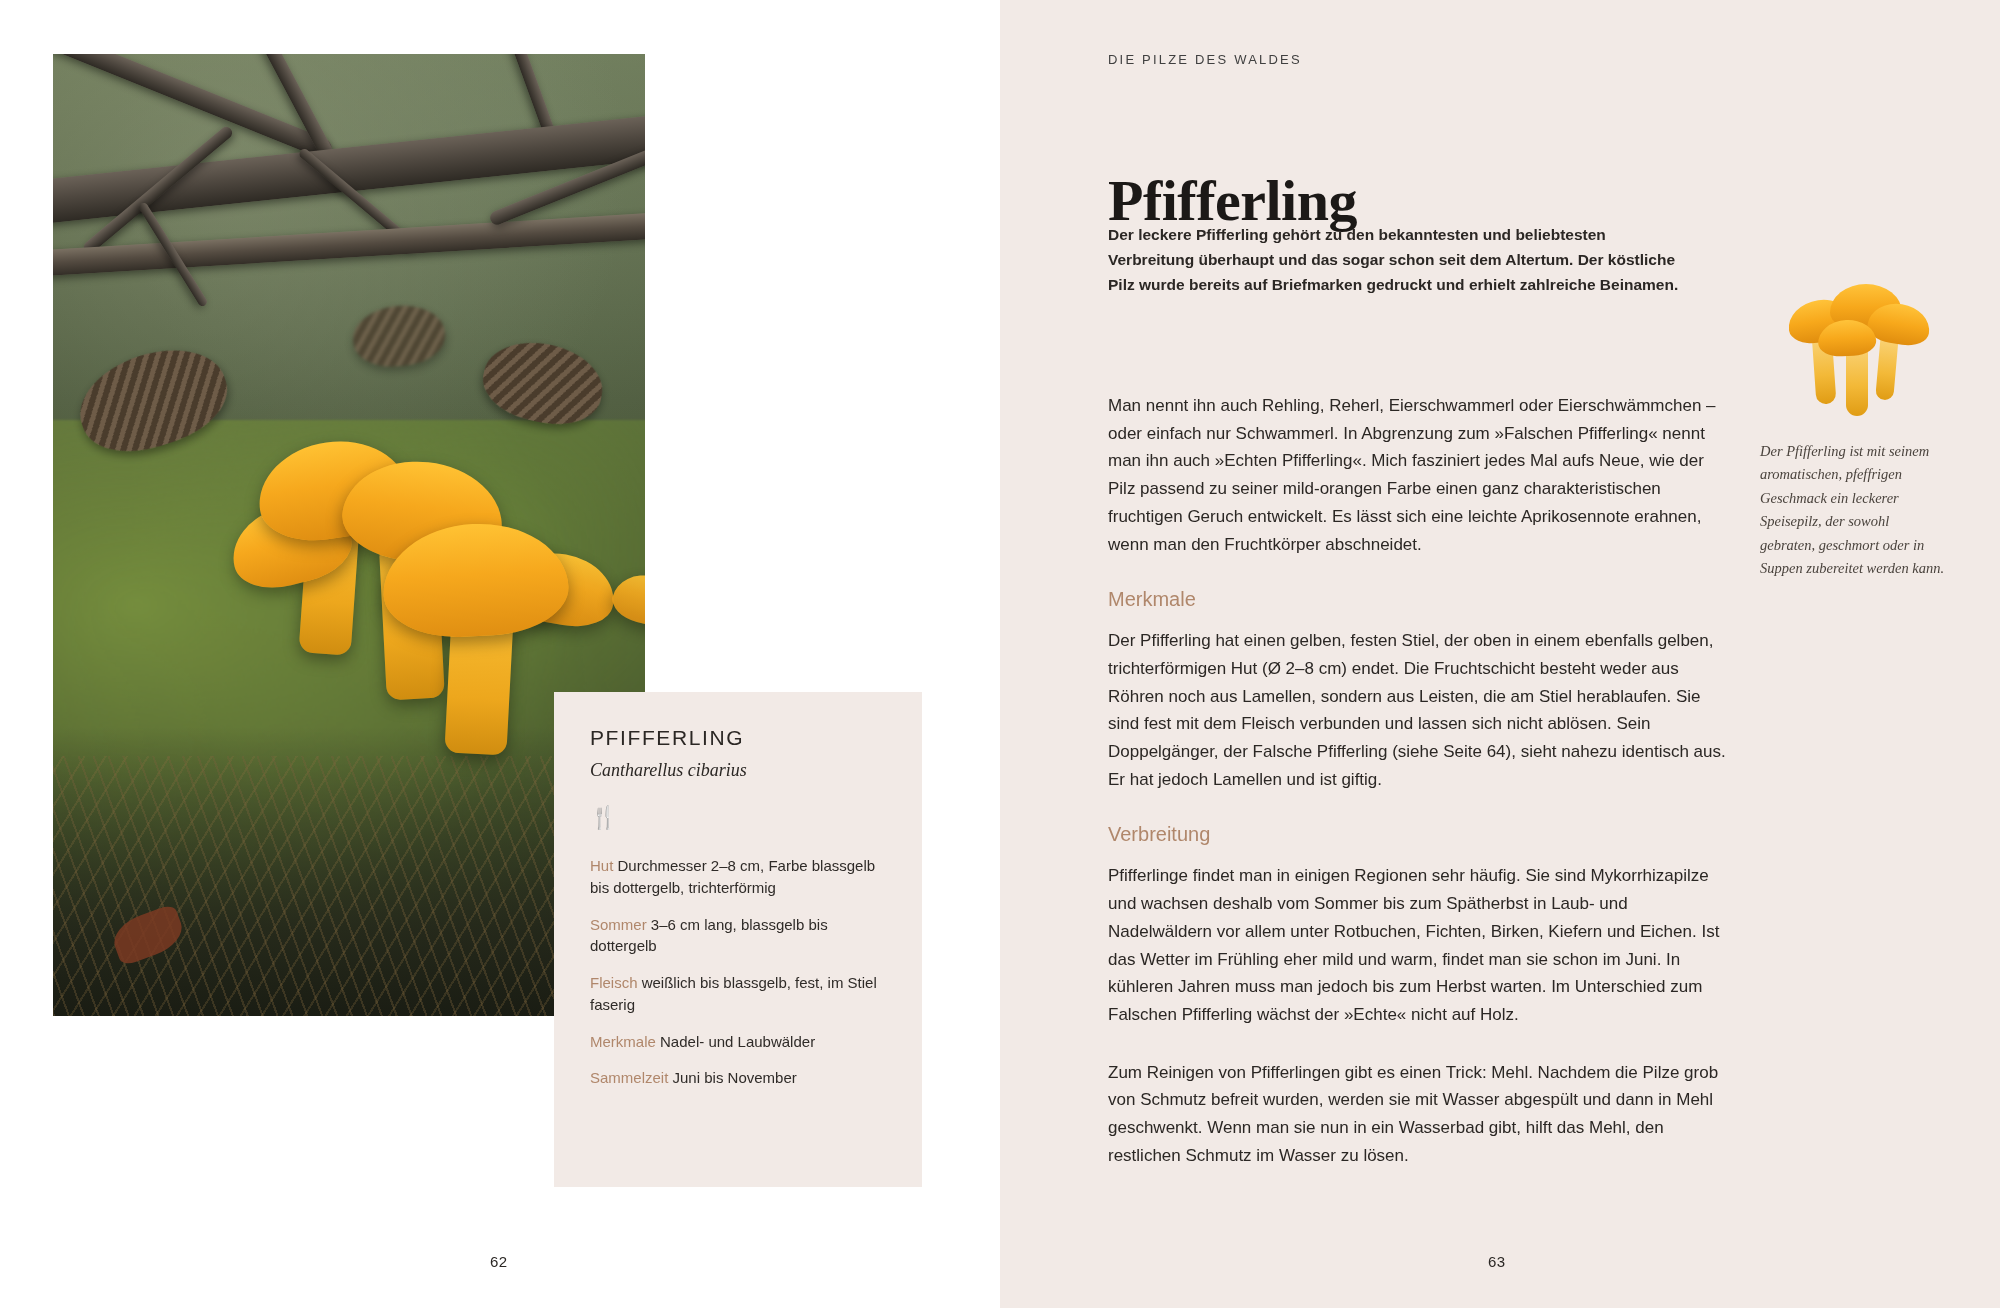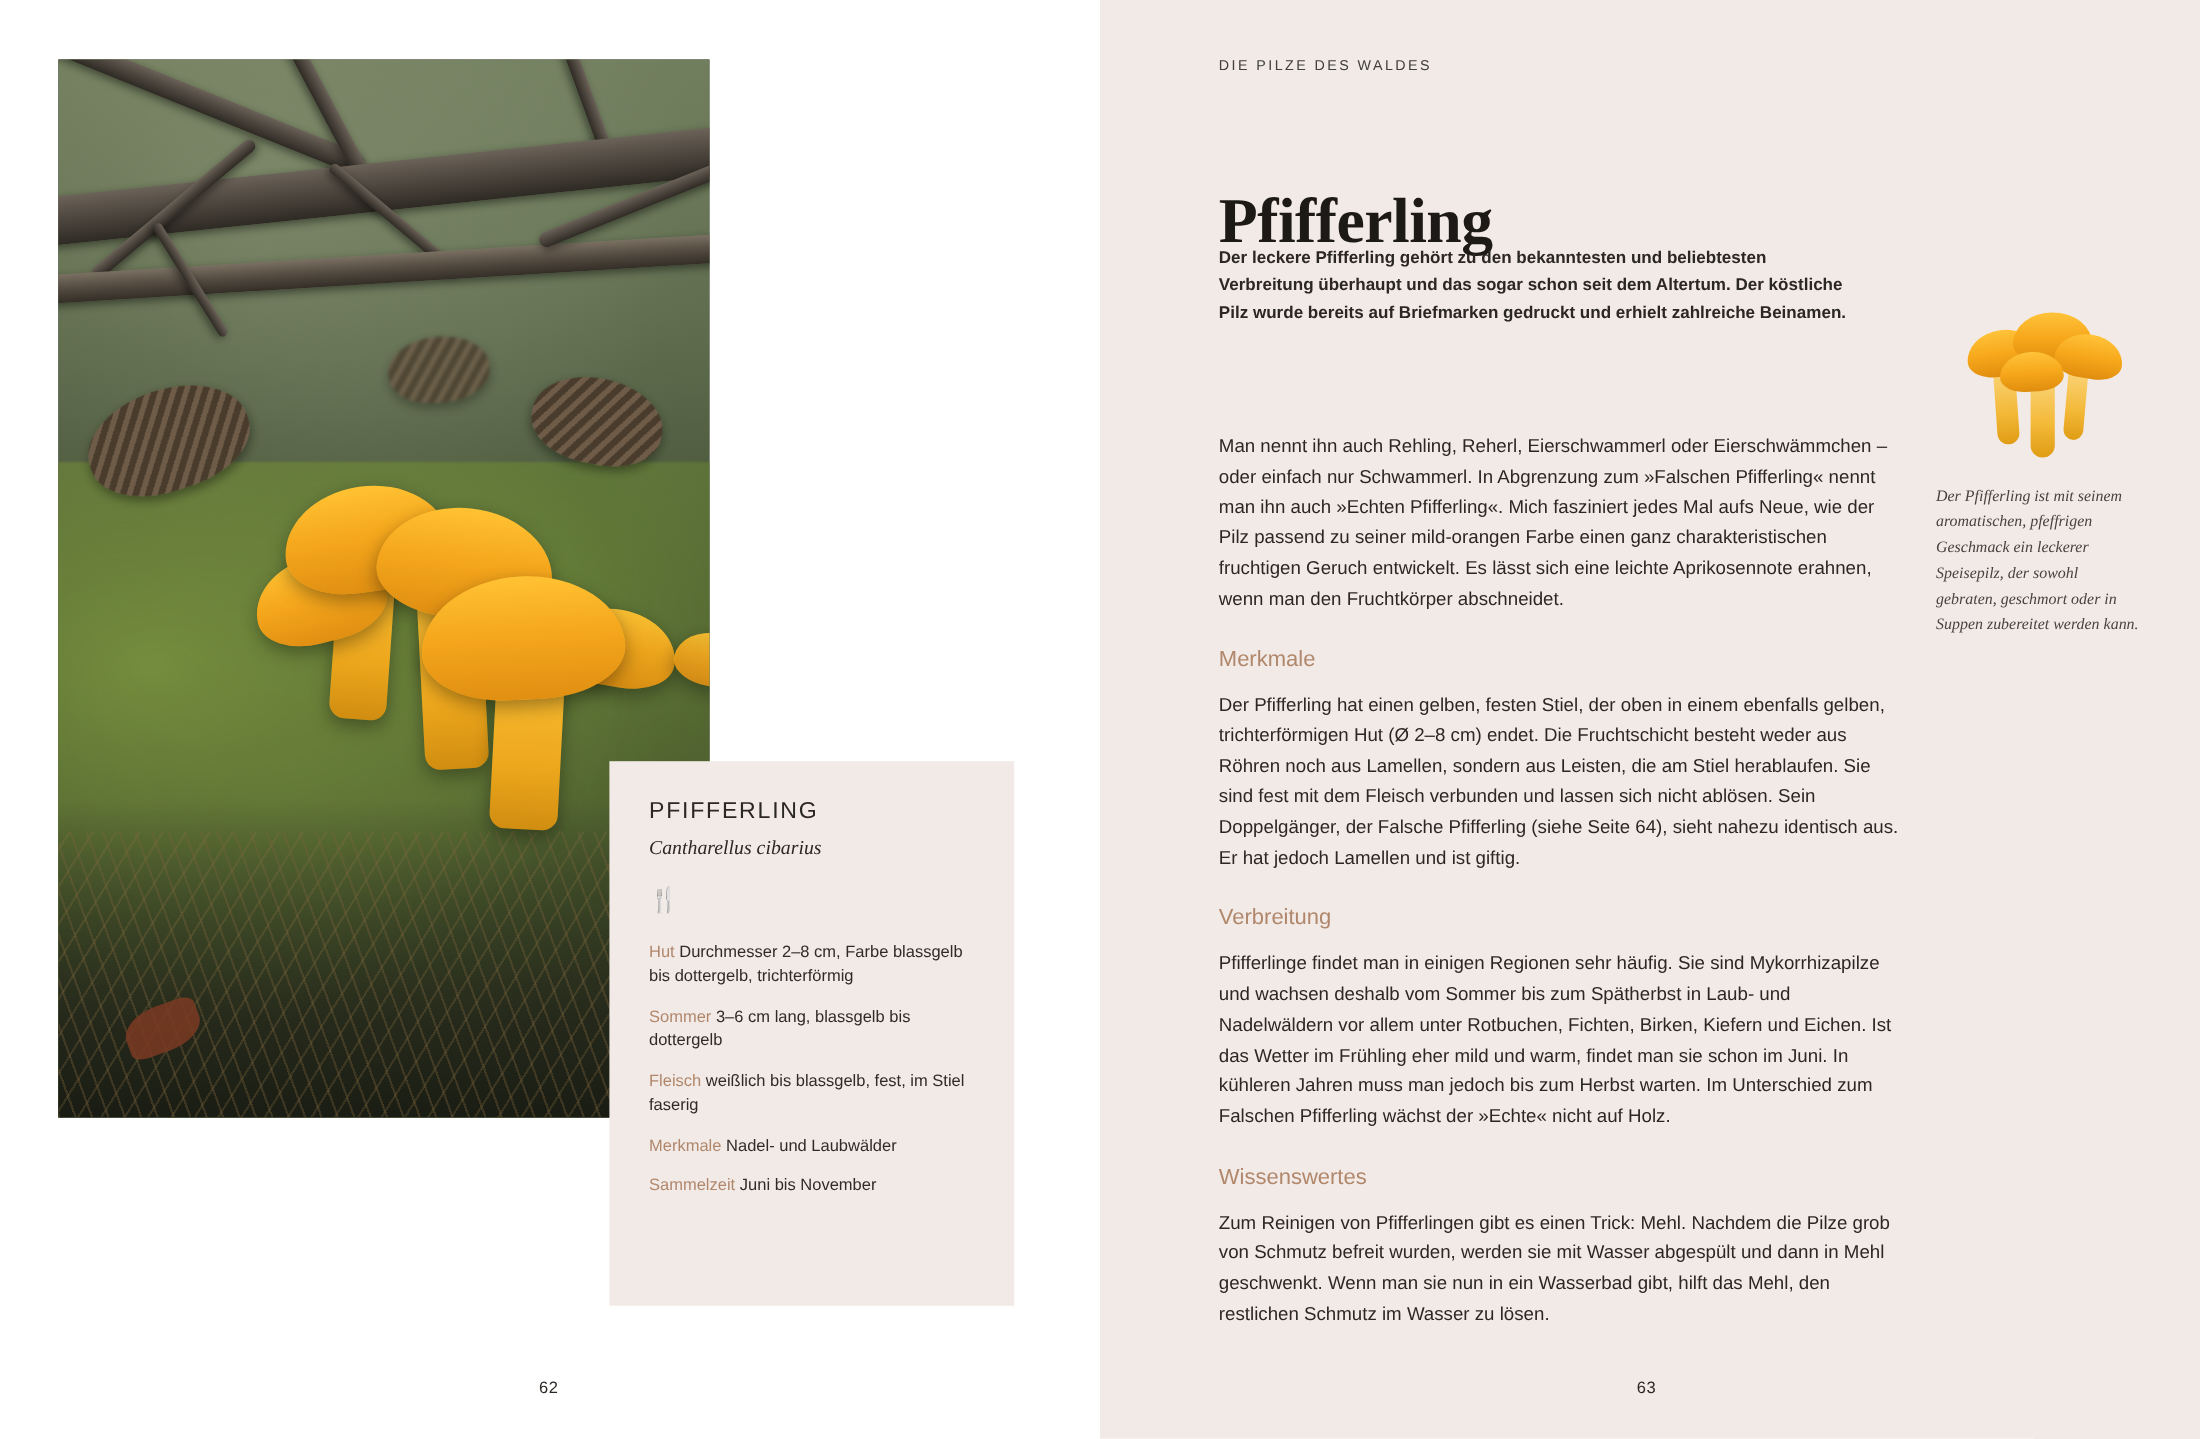--- a/index.html
+++ b/index.html
@@ -333,21 +333,20 @@
 
     <div class="body-col">
       <p>Man nennt ihn auch Rehling, Reherl, Eierschwammerl oder Eierschwämmchen – oder einfach nur Schwammerl. In Abgrenzung zum »Falschen Pfifferling« nennt man ihn auch »Echten Pfifferling«. Mich fasziniert jedes Mal aufs Neue, wie der Pilz passend zu seiner mild-orangen Farbe einen ganz charakteristischen fruchtigen Geruch entwickelt. Es lässt sich eine leichte Aprikosennote erahnen, wenn man den Fruchtkörper abschneidet.</p>
 
       <h3 class="sub">Merkmale</h3>
       <p>Der Pfifferling hat einen gelben, festen Stiel, der oben in einem ebenfalls gelben, trichterförmigen Hut (Ø 2–8 cm) endet. Die Fruchtschicht besteht weder aus Röhren noch aus Lamellen, sondern aus Leisten, die am Stiel herablaufen. Sie sind fest mit dem Fleisch verbunden und lassen sich nicht ablösen. Sein Doppelgänger, der Falsche Pfifferling (siehe Seite 64), sieht nahezu identisch aus. Er hat jedoch Lamellen und ist giftig.</p>
 
       <h3 class="sub">Verbreitung</h3>
       <p>Pfifferlinge findet man in einigen Regionen sehr häufig. Sie sind Mykorrhizapilze und wachsen deshalb vom Sommer bis zum Spätherbst in Laub- und Nadelwäldern vor allem unter Rotbuchen, Fichten, Birken, Kiefern und Eichen. Ist das Wetter im Frühling eher mild und warm, findet man sie schon im Juni. In kühleren Jahren muss man jedoch bis zum Herbst warten. Im Unterschied zum Falschen Pfifferling wächst der »Echte« nicht auf Holz.</p>
 
-      <h3 class="sub">Wissenswertes</h3>
       <p>Zum Reinigen von Pfifferlingen gibt es einen Trick: Mehl. Nachdem die Pilze grob von Schmutz befreit wurden, werden sie mit Wasser abgespült und dann in Mehl geschwenkt. Wenn man sie nun in ein Wasserbad gibt, hilft das Mehl, den restlichen Schmutz im Wasser zu lösen.</p>
     </div>
 
     <div class="sidebar">
       <div class="sidebar-art">
         <div class="sb-m sb-stem" style="left:54px; top:70px; width:20px; height:72px; transform:rotate(-4deg);"></div>
         <div class="sb-m sb-stem" style="left:86px; top:78px; width:22px; height:76px;"></div>
         <div class="sb-m sb-stem" style="left:118px; top:72px; width:18px; height:66px; transform:rotate(5deg);"></div>
         <div class="sb-m sb-cap" style="left:28px; top:38px; width:66px; height:42px; transform:rotate(-8deg);"></div>
         <div class="sb-m sb-cap" style="left:70px; top:22px; width:72px; height:46px;"></div>

